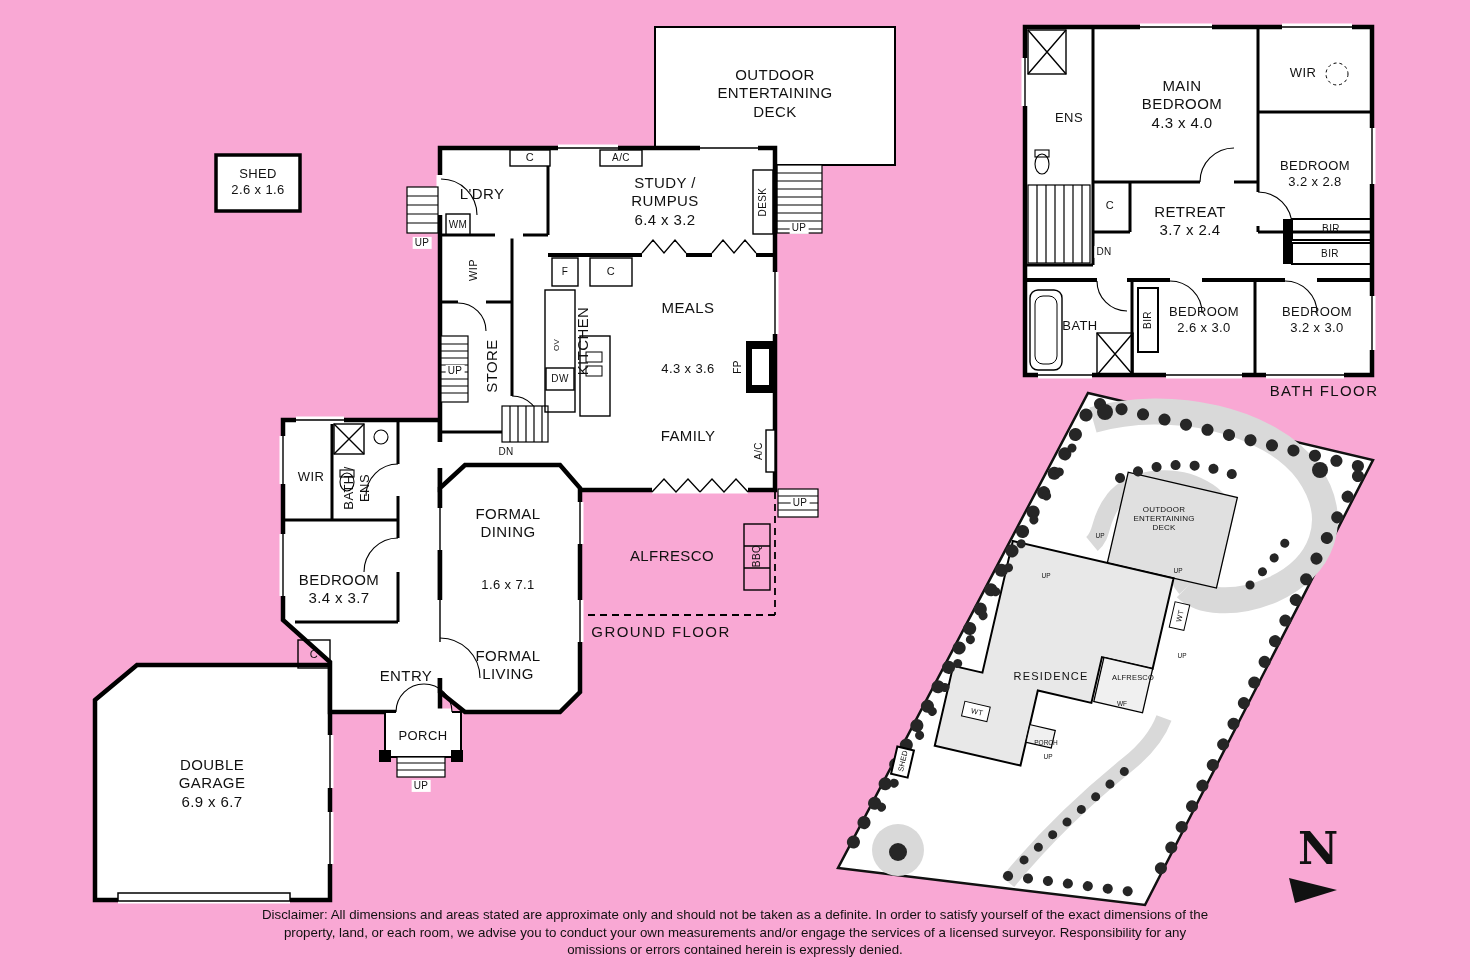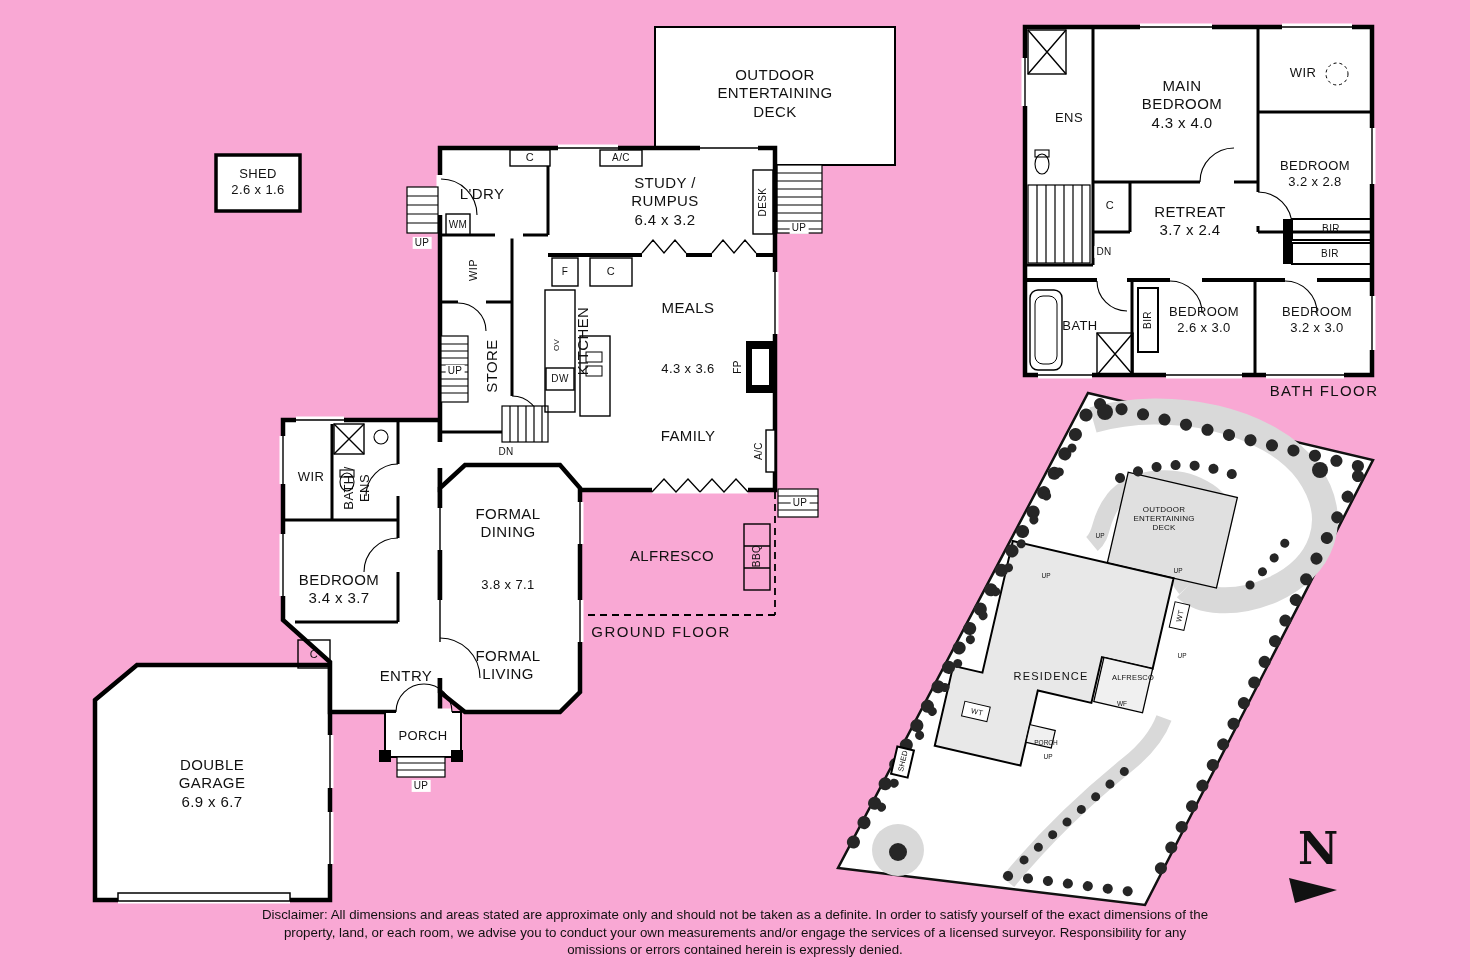--- a/index.html
+++ b/index.html
@@ -221,21 +221,21 @@
 <div class="lbl s10 bgw" style="left:506px;top:452px">DN</div>
 <div class="lbl v s10" style="left:759px;top:451px">A/C</div>
 <div class="lbl s10 bgw" style="left:800px;top:503px">UP</div>
 <div class="lbl s13" style="left:311px;top:477px">WIR</div>
 <div class="lbl v s13" style="left:357px;top:488px">BATH /
 ENS</div>
 <div class="lbl" style="left:339px;top:589px">BEDROOM
 3.4 x 3.7</div>
 <div class="lbl" style="left:508px;top:523px">FORMAL
 DINING</div>
-<div class="lbl s13" style="left:508px;top:585px">3.8 x 7.1</div>
+<div class="lbl s13" style="left:508px;top:585px">1.6 x 7.1</div>
 <div class="lbl" style="left:672px;top:556px">ALFRESCO</div>
 <div class="lbl v s10" style="left:757px;top:556px">BBQ</div>
 <div class="lbl title" style="left:661px;top:632px">GROUND FLOOR</div>
 <div class="lbl s11" style="left:314px;top:655px">C</div>
 <div class="lbl" style="left:406px;top:676px">ENTRY</div>
 <div class="lbl" style="left:508px;top:665px">FORMAL
 LIVING</div>
 <div class="lbl s13" style="left:423px;top:736px">PORCH</div>
 <div class="lbl s10 bgw" style="left:421px;top:786px">UP</div>
 <div class="lbl" style="left:212px;top:783px">DOUBLE

